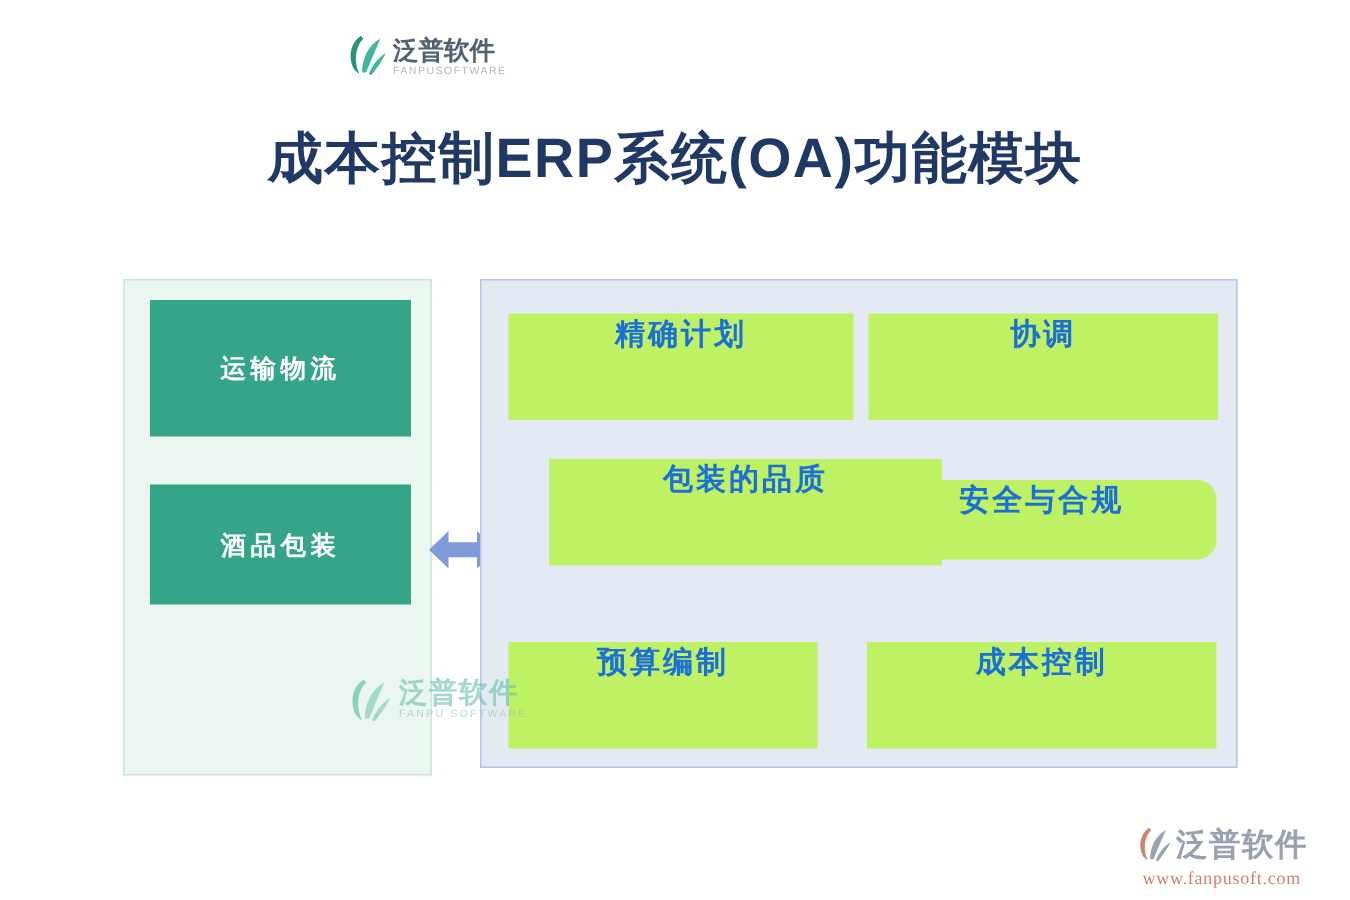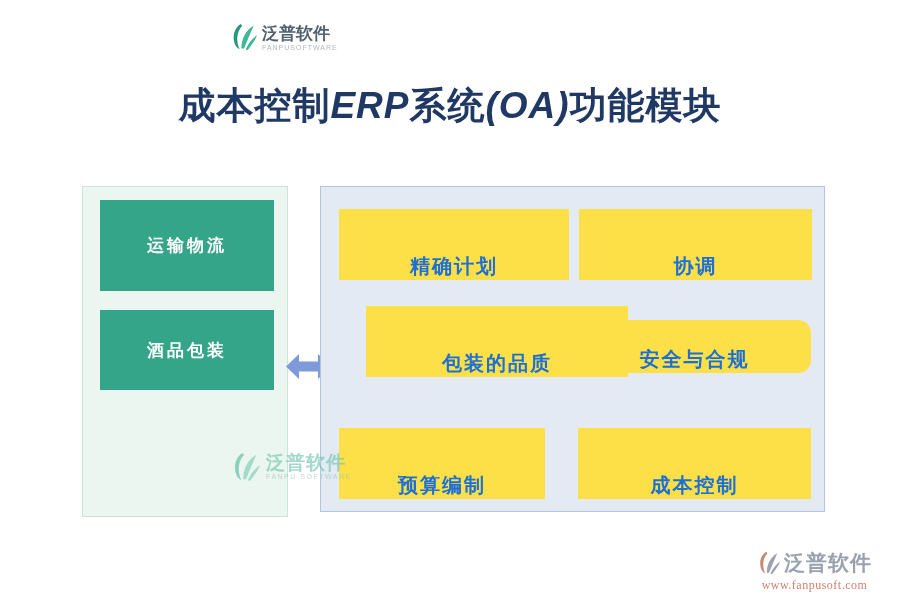--- a/index.html
+++ b/index.html
@@ -7,46 +7,46 @@
     position:relative;width:900px;height:600px;background:#ffffff;
     font-family:"Liberation Serif","DejaVu Serif",serif;overflow:hidden;
   }
   
   .title{
     position:absolute;top:84px;left:0;width:100%;text-align:center;
     font-size:37px;font-weight:bold;color:#1f3864;letter-spacing:1px;line-height:44px;
   }
   .title .latin{
     font-family:"Liberation Sans","DejaVu Sans",sans-serif;
-    font-style:italic;font-weight:bold;
+    font-weight:bold;
   }
   
   .left-panel{
     position:absolute;left:82px;top:186px;width:206px;height:331px;
     background:#eaf6ef;border:1px solid #c9e6d7;box-sizing:border-box;
   }
   .green-btn{
     position:absolute;left:17px;width:174px;
     background:#35a589;color:#ffffff;
     display:flex;align-items:center;justify-content:center;
     font-size:17px;font-weight:bold;letter-spacing:3px;
   }
   .green-btn.b1{top:13px;height:91px;}
-  .green-btn.b2{top:123px;height:80px;}
+  .green-btn.b2{top:136px;height:80px;}
   .green-btn.b3{top:234px;height:80px;}
   
   .arrow{position:absolute;left:286px;top:352px;width:45px;height:29px;}
   
   .right-panel{
     position:absolute;left:320px;top:186px;width:505px;height:326px;
     background:#e4eaf4;border:1px solid #b6c4e2;box-sizing:border-box;
   }
   .cell{
-    position:absolute;background:#fde047;
-    display:flex;align-items:flex-end;justify-content:center;
+    position:absolute;background:#bef264;
+    display:flex;align-items:flex-start;justify-content:center;
     font-size:20px;font-weight:bold;color:#1b6fd6;letter-spacing:2px;
   }
   .cell.c1{left:18px;top:22px;width:230px;height:71px;}
   .cell.c2{left:258px;top:22px;width:233px;height:71px;}
   .cell.c3{left:18px;top:119px;width:262px;height:71px;margin-left:27px;}
   .cell.c4{left:257px;top:133px;width:233px;height:53px;border-radius:13px;}
   .cell.c5{left:18px;top:241px;width:206px;height:71px;}
   .cell.c6{left:257px;top:241px;width:233px;height:71px;}
   
   .brand{position:absolute;display:flex;align-items:flex-start;}

